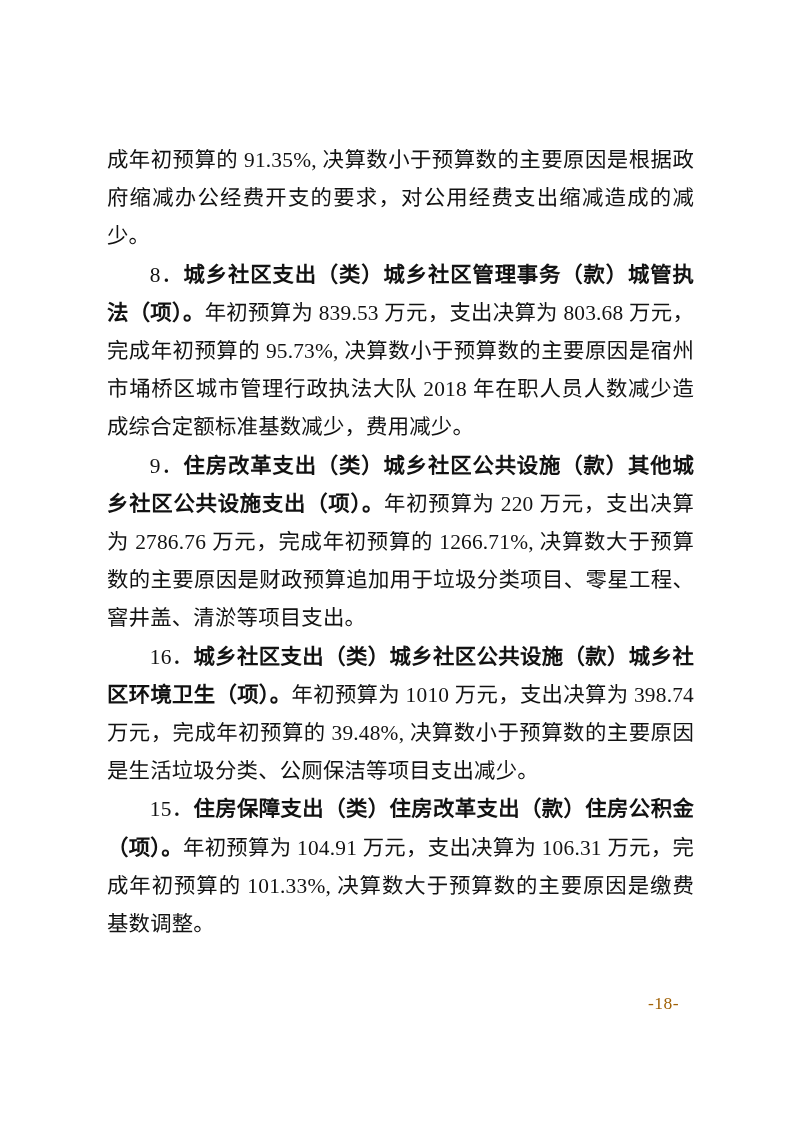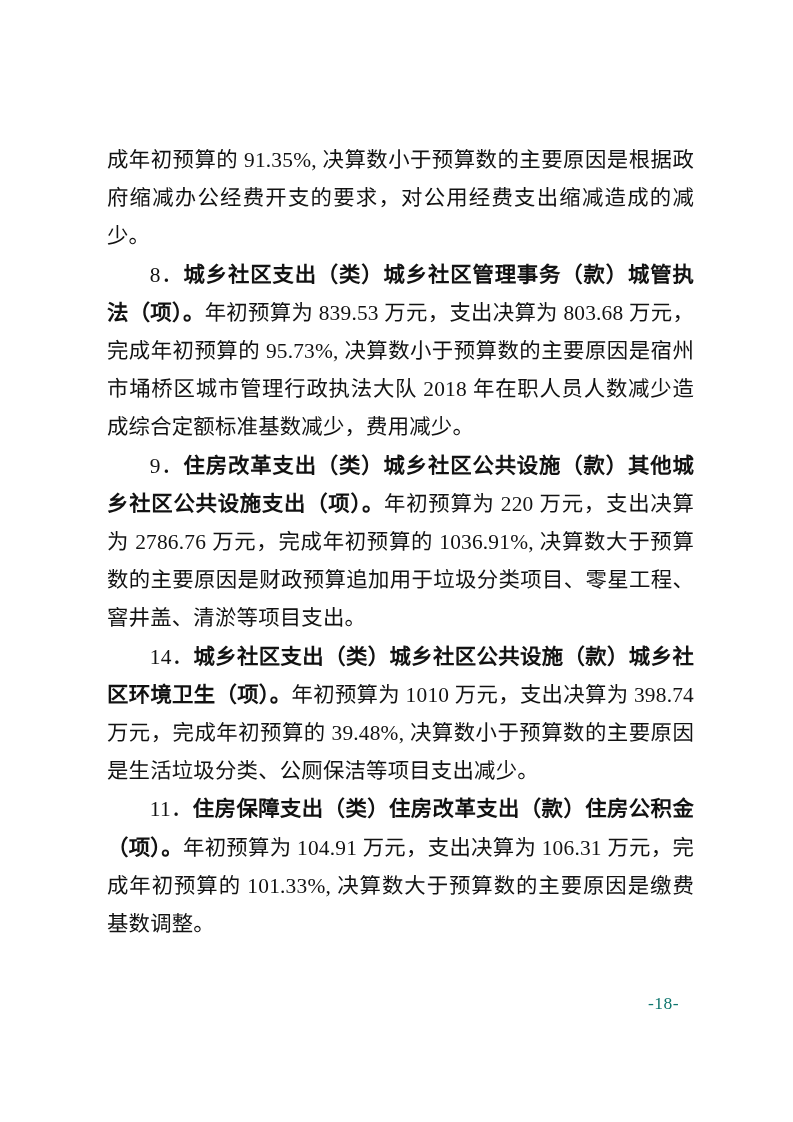--- a/index.html
+++ b/index.html
@@ -42,38 +42,38 @@
   .body-text {
     font-weight: normal;
   }
   .page-number {
     position: absolute;
     top: 993px;
     left: 648px;
     font-size: 17.5px;
     line-height: 20px;
     letter-spacing: 0.5px;
-    color: #0f766e;
+    color: #a16207;
   }
 </style>
 </head>
 <body>
 
 <div class="page">
 
   <div class="text-block">
 
     <p class="para no-indent"><span class="body-text">成年初预算的 91.35%, 决算数小于预算数的主要原因是根据政府缩减办公经费开支的要求，对公用经费支出缩减造成的减少。</span></p>
 
     <p class="para"><span class="num">8．</span><span class="head">城乡社区支出（类）城乡社区管理事务（款）城管执法（项）。</span><span class="body-text">年初预算为 839.53 万元，支出决算为 803.68 万元，完成年初预算的 95.73%, 决算数小于预算数的主要原因是宿州市埇桥区城市管理行政执法大队 2018 年在职人员人数减少造成综合定额标准基数减少，费用减少。</span></p>
 
-    <p class="para"><span class="num">9．</span><span class="head">住房改革支出（类）城乡社区公共设施（款）其他城乡社区公共设施支出（项）。</span><span class="body-text">年初预算为 220 万元，支出决算为 2786.76 万元，完成年初预算的 1036.91%, 决算数大于预算数的主要原因是财政预算追加用于垃圾分类项目、零星工程、窨井盖、清淤等项目支出。</span></p>
+    <p class="para"><span class="num">9．</span><span class="head">住房改革支出（类）城乡社区公共设施（款）其他城乡社区公共设施支出（项）。</span><span class="body-text">年初预算为 220 万元，支出决算为 2786.76 万元，完成年初预算的 1266.71%, 决算数大于预算数的主要原因是财政预算追加用于垃圾分类项目、零星工程、窨井盖、清淤等项目支出。</span></p>
 
-    <p class="para"><span class="num">14．</span><span class="head">城乡社区支出（类）城乡社区公共设施（款）城乡社区环境卫生（项）。</span><span class="body-text">年初预算为 1010 万元，支出决算为 398.74 万元，完成年初预算的 39.48%, 决算数小于预算数的主要原因是生活垃圾分类、公厕保洁等项目支出减少。</span></p>
+    <p class="para"><span class="num">16．</span><span class="head">城乡社区支出（类）城乡社区公共设施（款）城乡社区环境卫生（项）。</span><span class="body-text">年初预算为 1010 万元，支出决算为 398.74 万元，完成年初预算的 39.48%, 决算数小于预算数的主要原因是生活垃圾分类、公厕保洁等项目支出减少。</span></p>
 
-    <p class="para"><span class="num">11．</span><span class="head">住房保障支出（类）住房改革支出（款）住房公积金（项）。</span><span class="body-text">年初预算为 104.91 万元，支出决算为 106.31 万元，完成年初预算的 101.33%, 决算数大于预算数的主要原因是缴费基数调整。</span></p>
+    <p class="para"><span class="num">15．</span><span class="head">住房保障支出（类）住房改革支出（款）住房公积金（项）。</span><span class="body-text">年初预算为 104.91 万元，支出决算为 106.31 万元，完成年初预算的 101.33%, 决算数大于预算数的主要原因是缴费基数调整。</span></p>
 
 
   </div>
 
   <div class="page-number">-18-</div>
 
 </div>
 
 </body></html>

